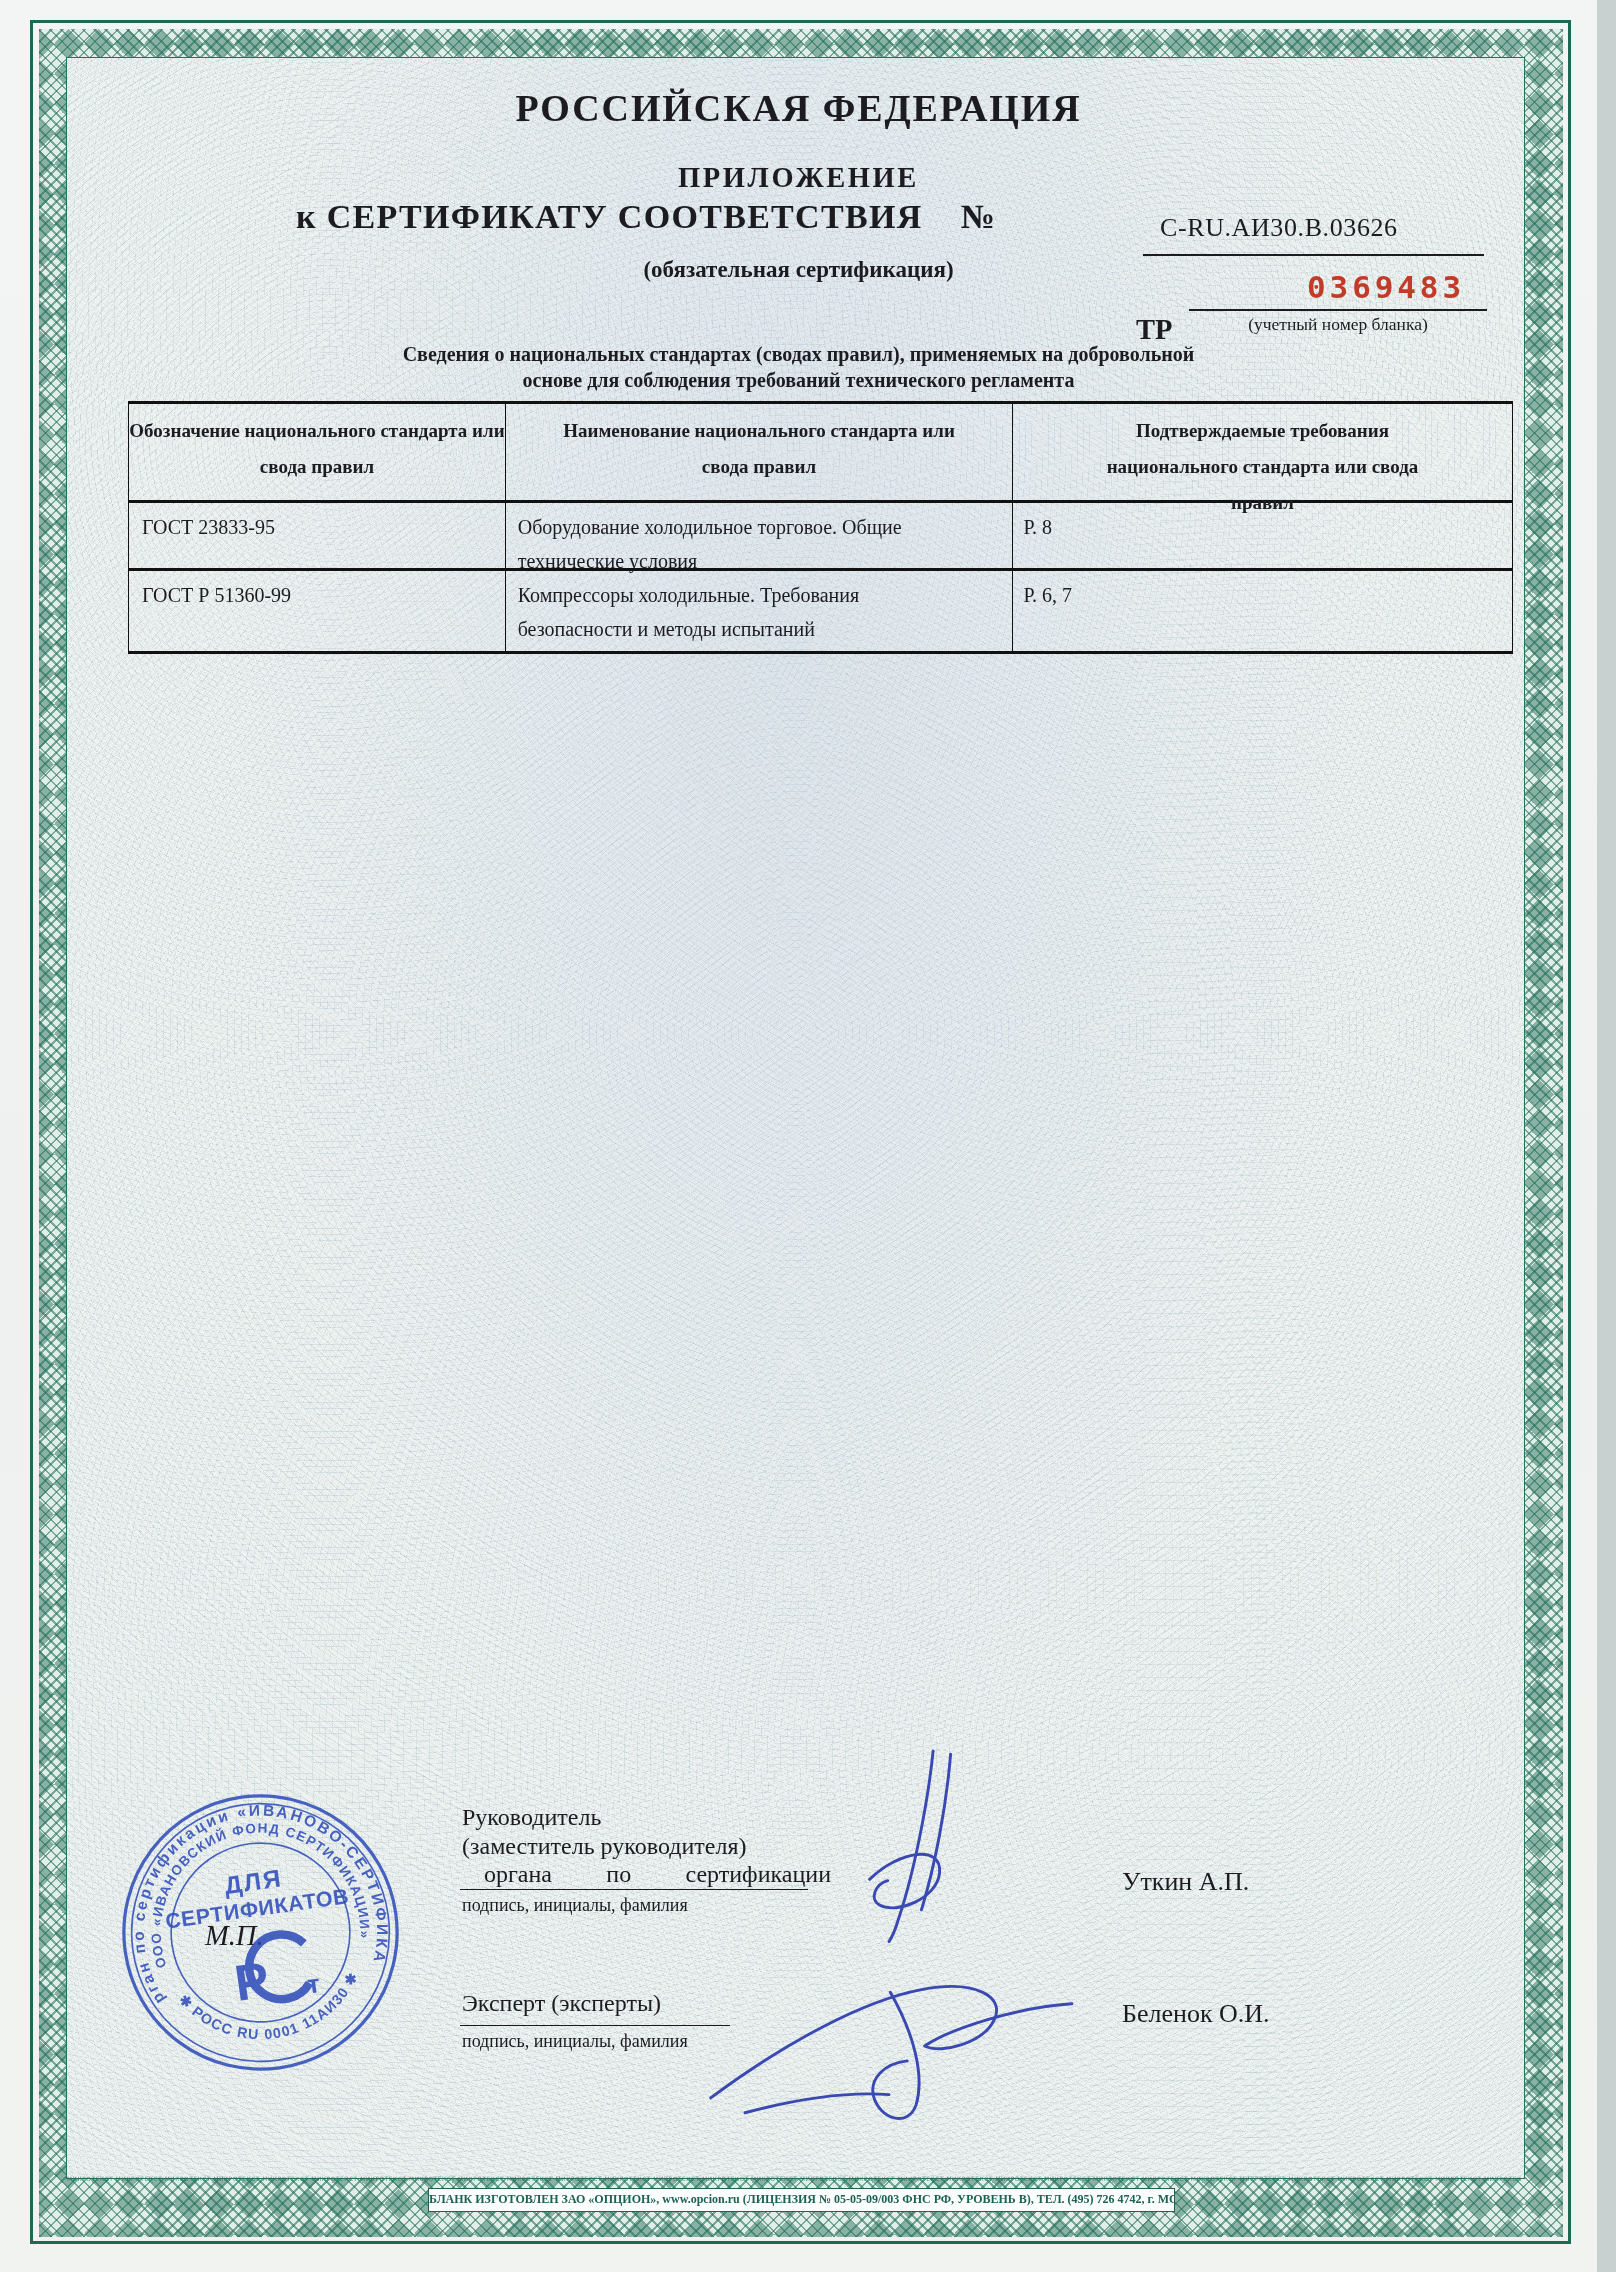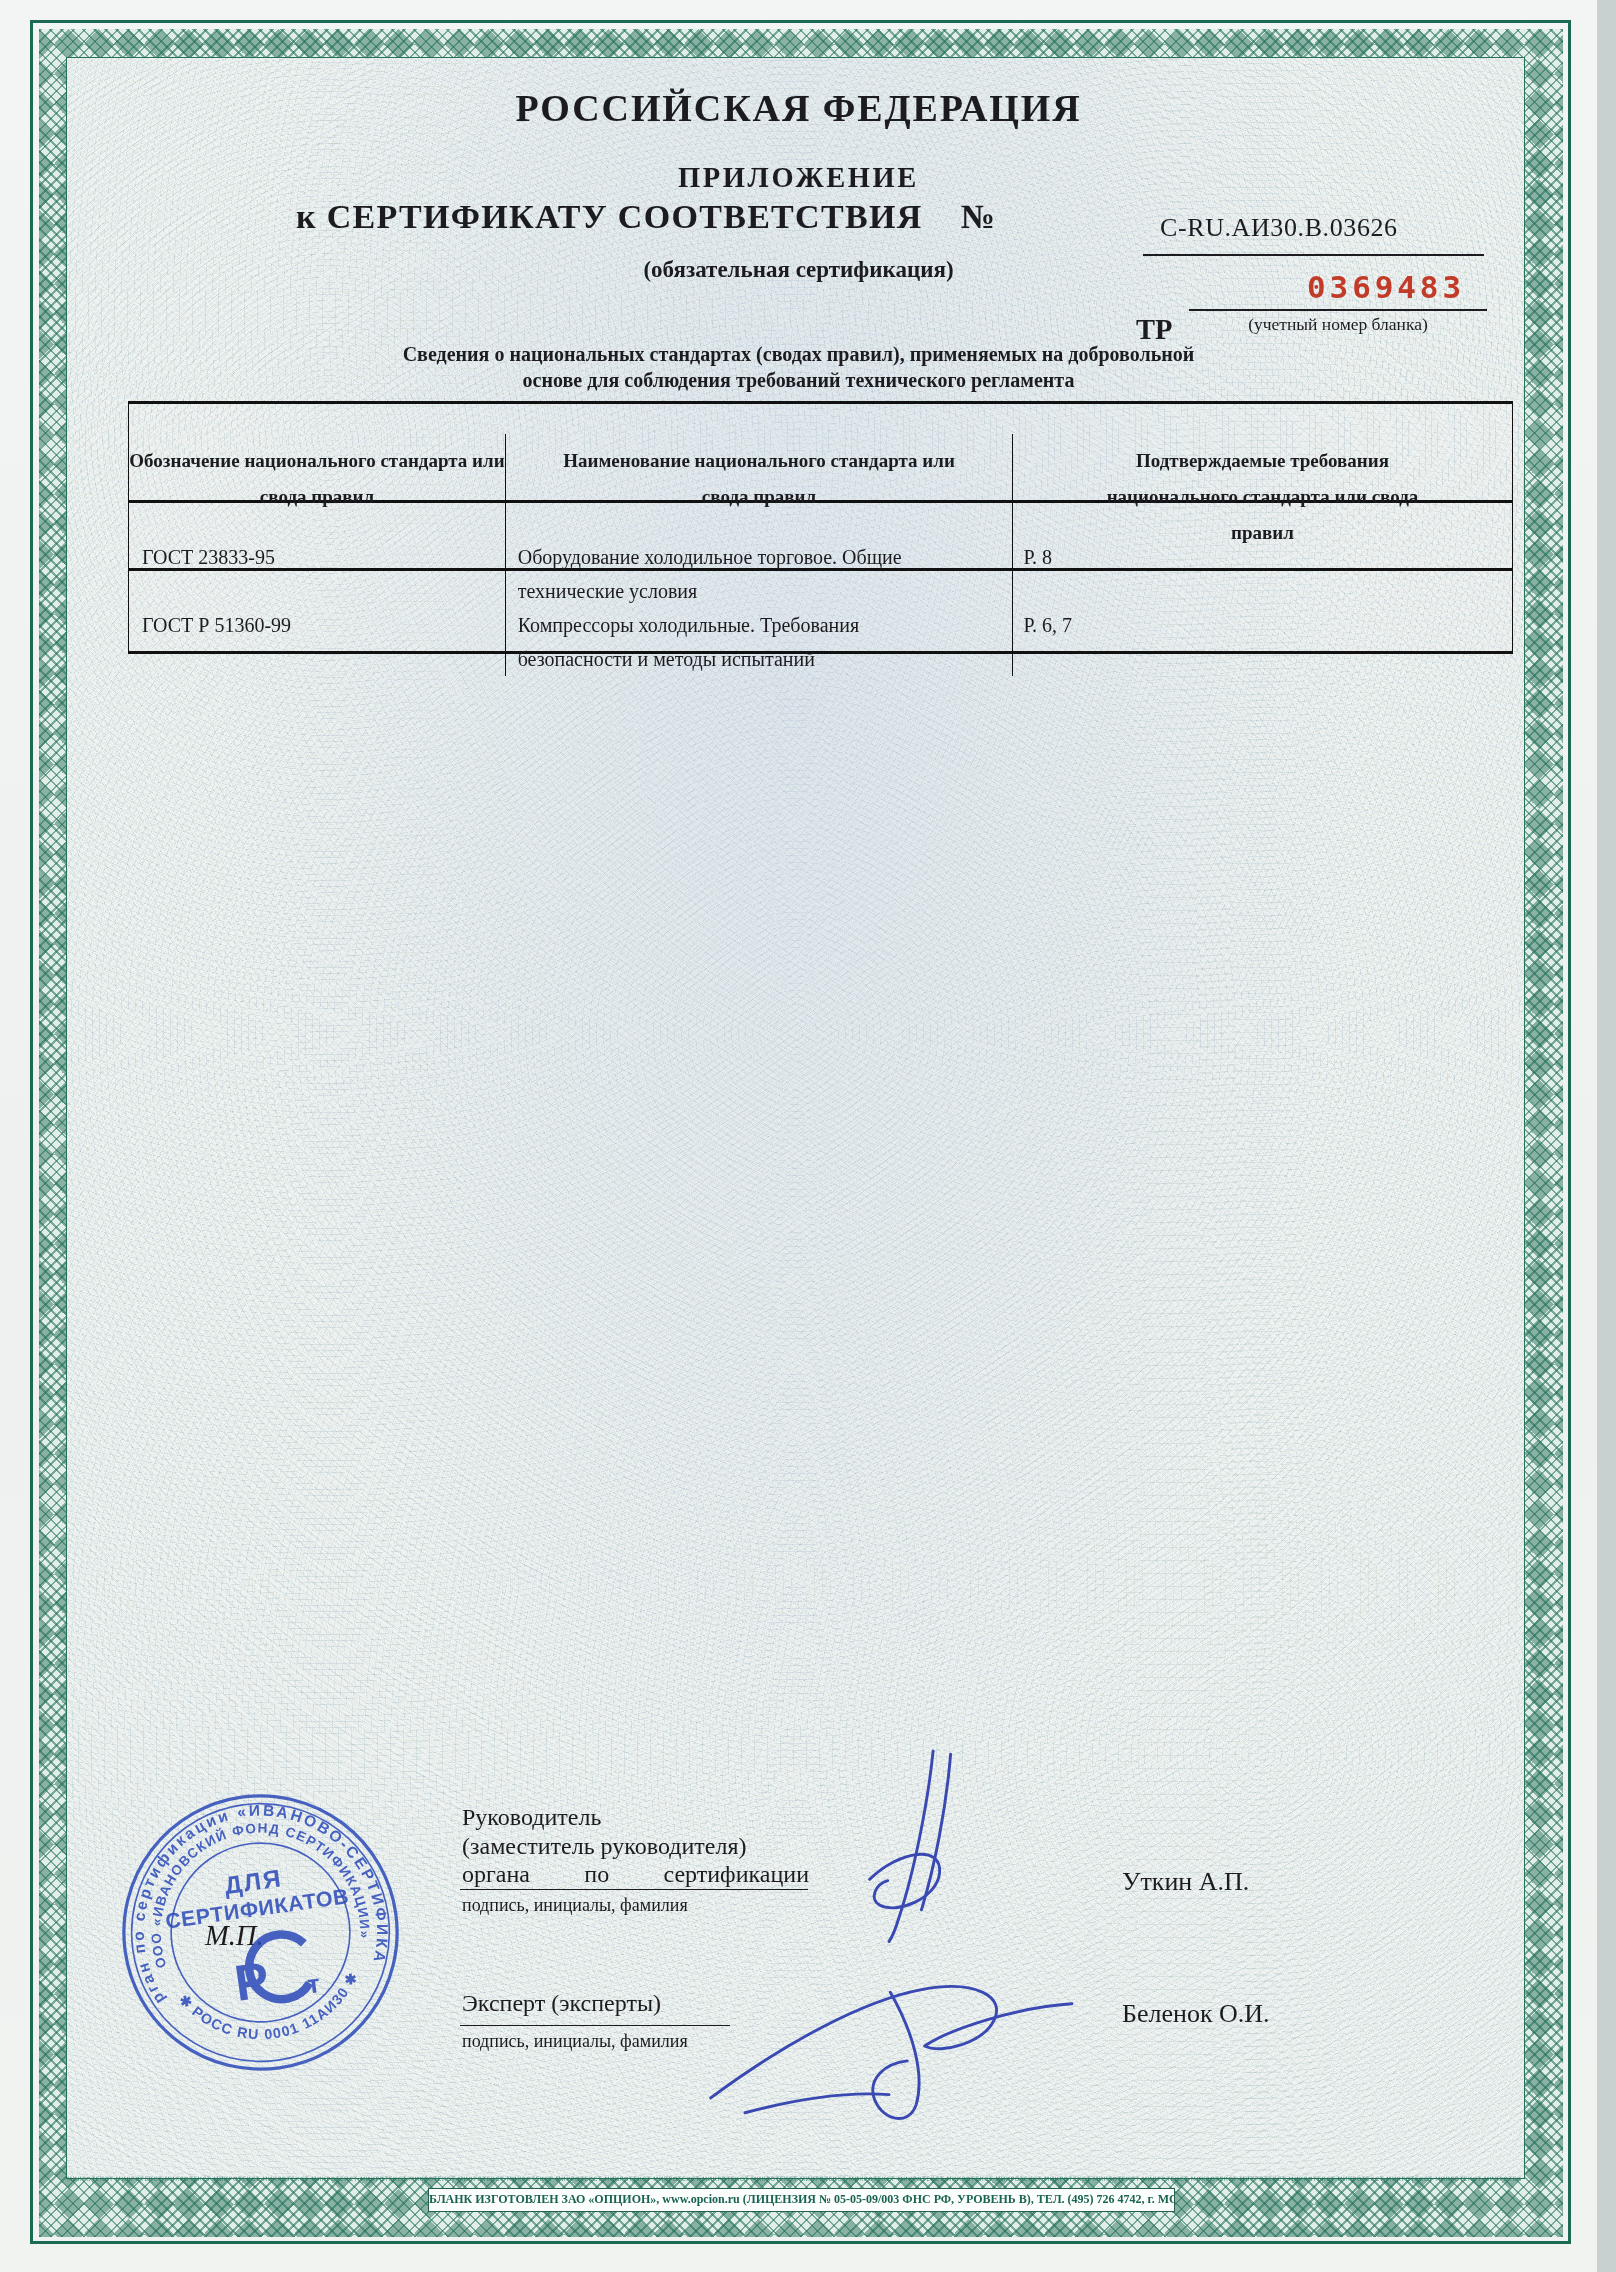--- a/index.html
+++ b/index.html
@@ -72,37 +72,37 @@
   
   .tbl{
     position:absolute;left:128px;top:401px;width:1383px;
     border:1.9px solid #111;border-top-width:3.2px;border-bottom-width:3.9px;
     background:rgba(255,255,255,.06);
   }
   .trow{display:grid;grid-template-columns:377px 507px 1fr;}
   .trow.hdr{height:96px;border-bottom:3.9px solid #111;}
   .trow.r1{height:65px;border-bottom:3.9px solid #111;}
   .trow.r2{height:80px;}
-  .cell{border-right:1.9px solid #111;box-sizing:border-box;margin-top:30px;}
+  .cell{border-right:1.9px solid #111;box-sizing:border-box;}
   .cell:last-child{border-right:none;}
   .hdr .cell{
     font-size:19px;font-weight:bold;text-align:center;
     line-height:36px;padding-top:9px;
   }
   .hdr .c2{padding-left:52px;padding-right:52px;}
   .hdr .c3{padding-left:62px;padding-right:62px;}
   .body-cell{font-size:20px;line-height:34px;padding-top:6.5px;}
   .r1 .c1,.r2 .c1{padding-left:13px;}
   .r1 .c2,.r2 .c2{padding-left:11.7px;padding-right:84px;}
   .r1 .c3,.r2 .c3{padding-left:10.4px;}
   
   .role{left:462px;font-size:24px;line-height:28.5px;white-space:nowrap;}
   .role-l1{top:1803px;}
   .role-l2{top:1832px;}
-  .role-l3{top:1860px;width:347px;text-align:justify;text-align-last:justify;white-space:normal;}
+  .role-l3{top:1860px;width:347px;text-align:justify;text-align-last:justify;white-space:normal;margin-left:22px;}
   .rule-head{left:460px;top:1889px;width:348px;height:1.3px;background:#1b1b20;}
   .caption{left:462px;font-size:18px;}
   .cap-head{top:1895px;}
   .name{left:1122px;font-size:26px;white-space:nowrap;}
   .name-head{top:1867px;}
   .role-expert{top:1989px;}
   .rule-expert{left:460px;top:2025px;width:270px;height:1.3px;background:#1b1b20;}
   .cap-expert{top:2031px;}
   .name-expert{top:1999px;}
   .mp{left:205px;top:1920px;font-size:28.5px;z-index:7;font-style:italic;}

